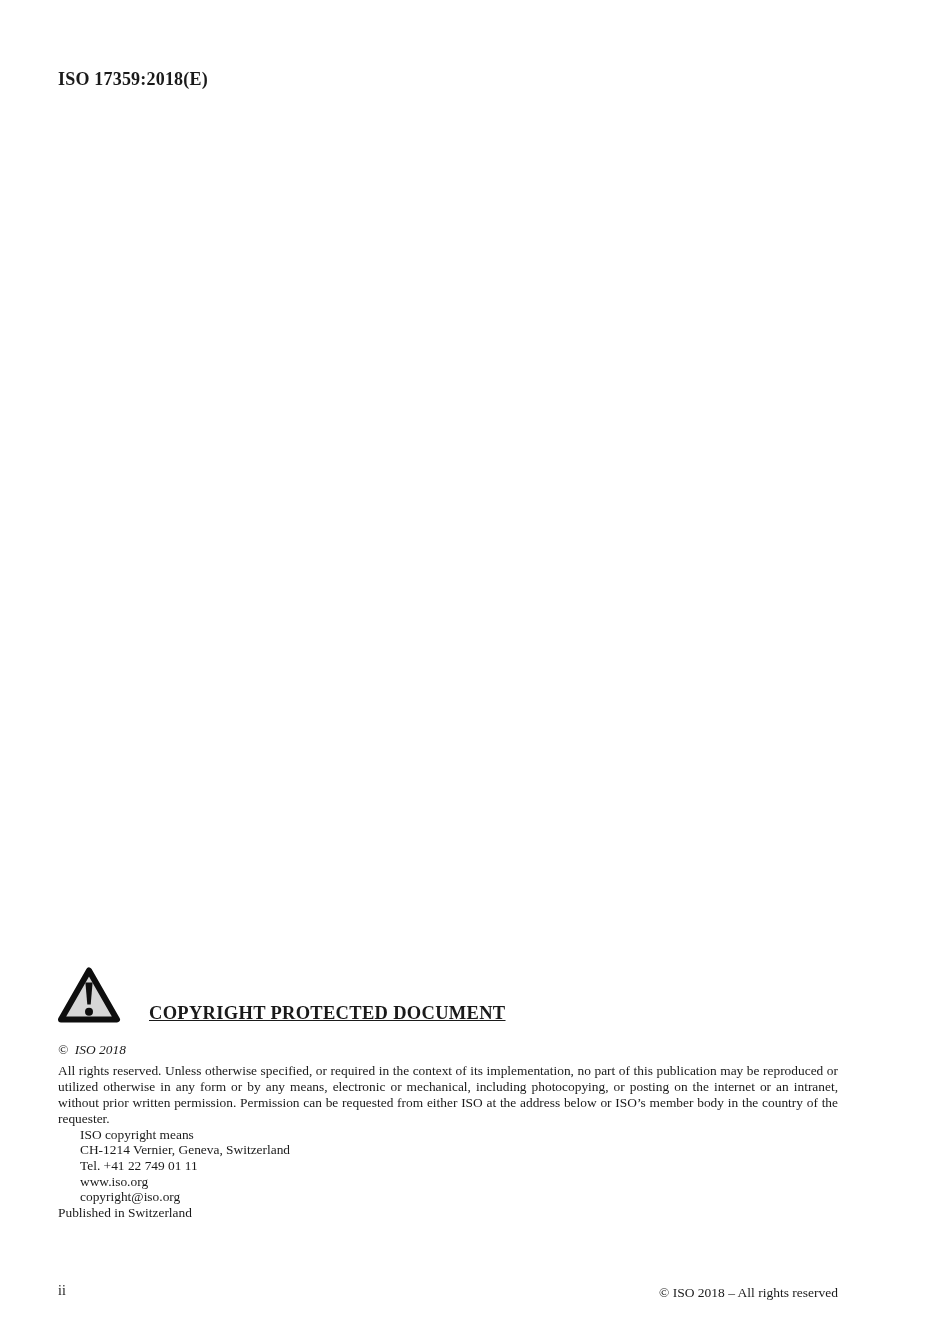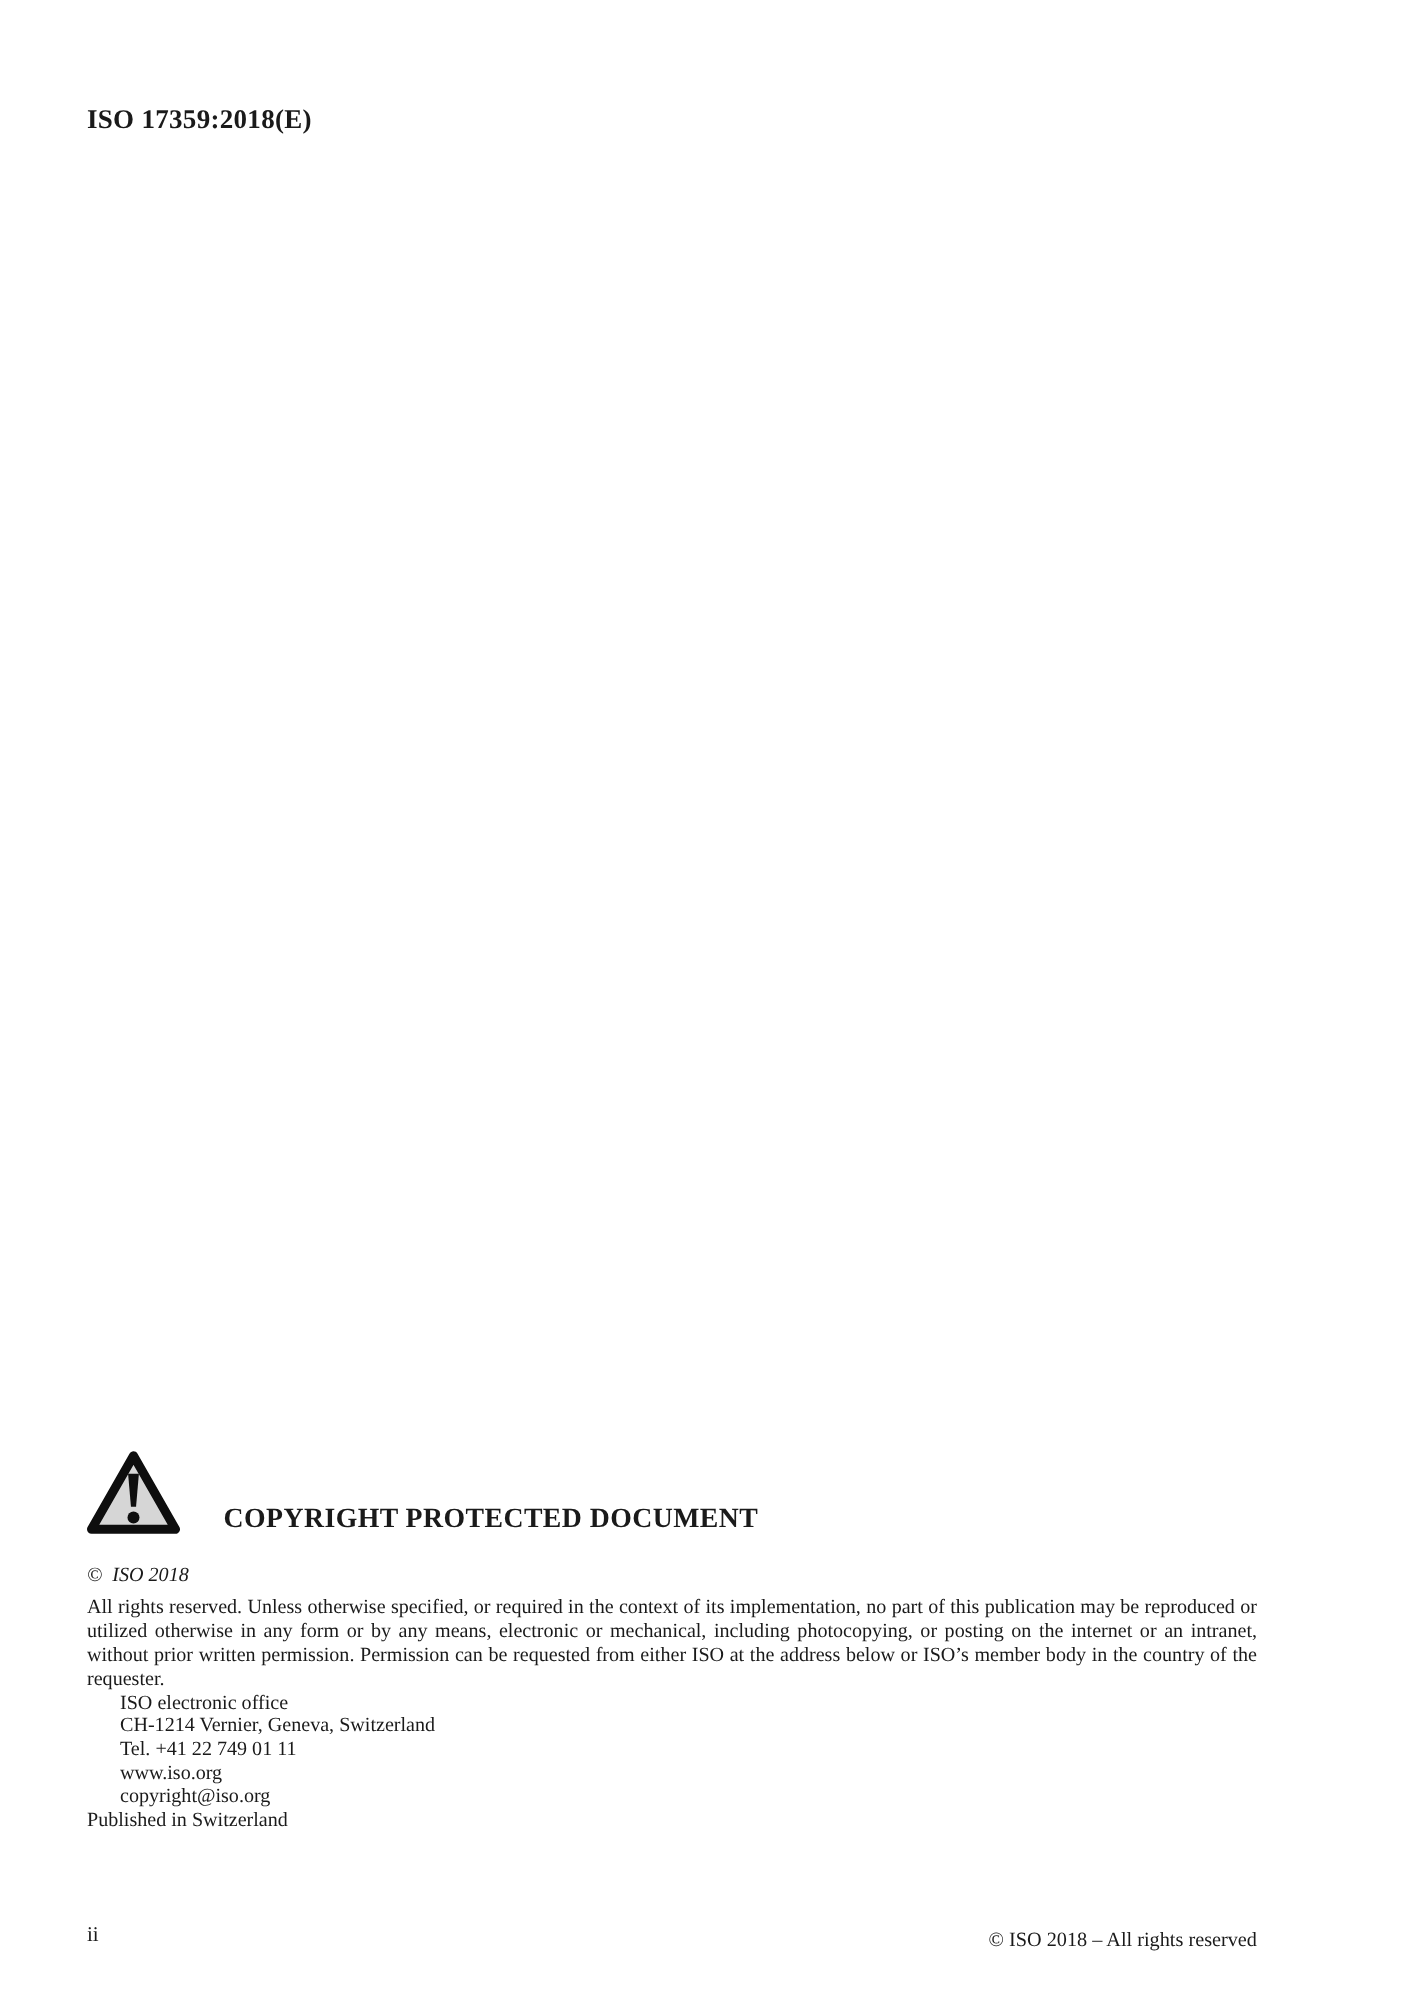--- a/index.html
+++ b/index.html
@@ -21,20 +21,21 @@
     font-weight: bold;
     letter-spacing: 0.2px;
     margin-top: 15px;
   }
   .copyright-banner {
     position: absolute;
     left: 57px;
     top: 965px;
     display: flex;
     align-items: flex-end;
+    text-decoration: underline;
   }
   .warning-icon { display: block; width: 64px; height: 60px; }
   .copyright-heading {
     font-size: 18.5px;
     font-weight: bold;
     letter-spacing: 0.3px;
     margin: 0 0 1px 28px;
     white-space: nowrap;
   }
   .copyright-notice {
@@ -78,21 +79,21 @@
         <circle cx="32" cy="46.2" r="4" fill="#0e0e0e"></circle>
       </svg>
     </span>
     <h1 class="copyright-heading">COPYRIGHT PROTECTED DOCUMENT</h1>
   </div>
 
   <div class="copyright-notice">
     <p class="year-line">©  ISO 2018</p>
     <p class="notice-body">All rights reserved. Unless otherwise specified, or required in the context of its implementation, no part of this publication may be reproduced or utilized otherwise in any form or by any means, electronic or mechanical, including photocopying, or posting on the internet or an intranet, without prior written permission. Permission can be requested from either ISO at the address below or ISO’s member body in the country of the requester.</p>
     <div class="address-block">
-      <span class="address-line">ISO electronic office</span>
+      <span class="address-line">ISO copyright means</span>
       <span class="address-line">CH-1214 Vernier, Geneva, Switzerland</span>
       <span class="address-line">Tel. +41 22 749 01 11</span>
       <span class="address-line">www.iso.org</span>
       <span class="address-line">copyright@iso.org</span>
     </div>
     <p class="published-line">Published in Switzerland</p>
   </div>
 
   <span class="footer-page-number">ii</span>
   <span class="footer-copyright">© ISO 2018 – All rights reserved</span>

